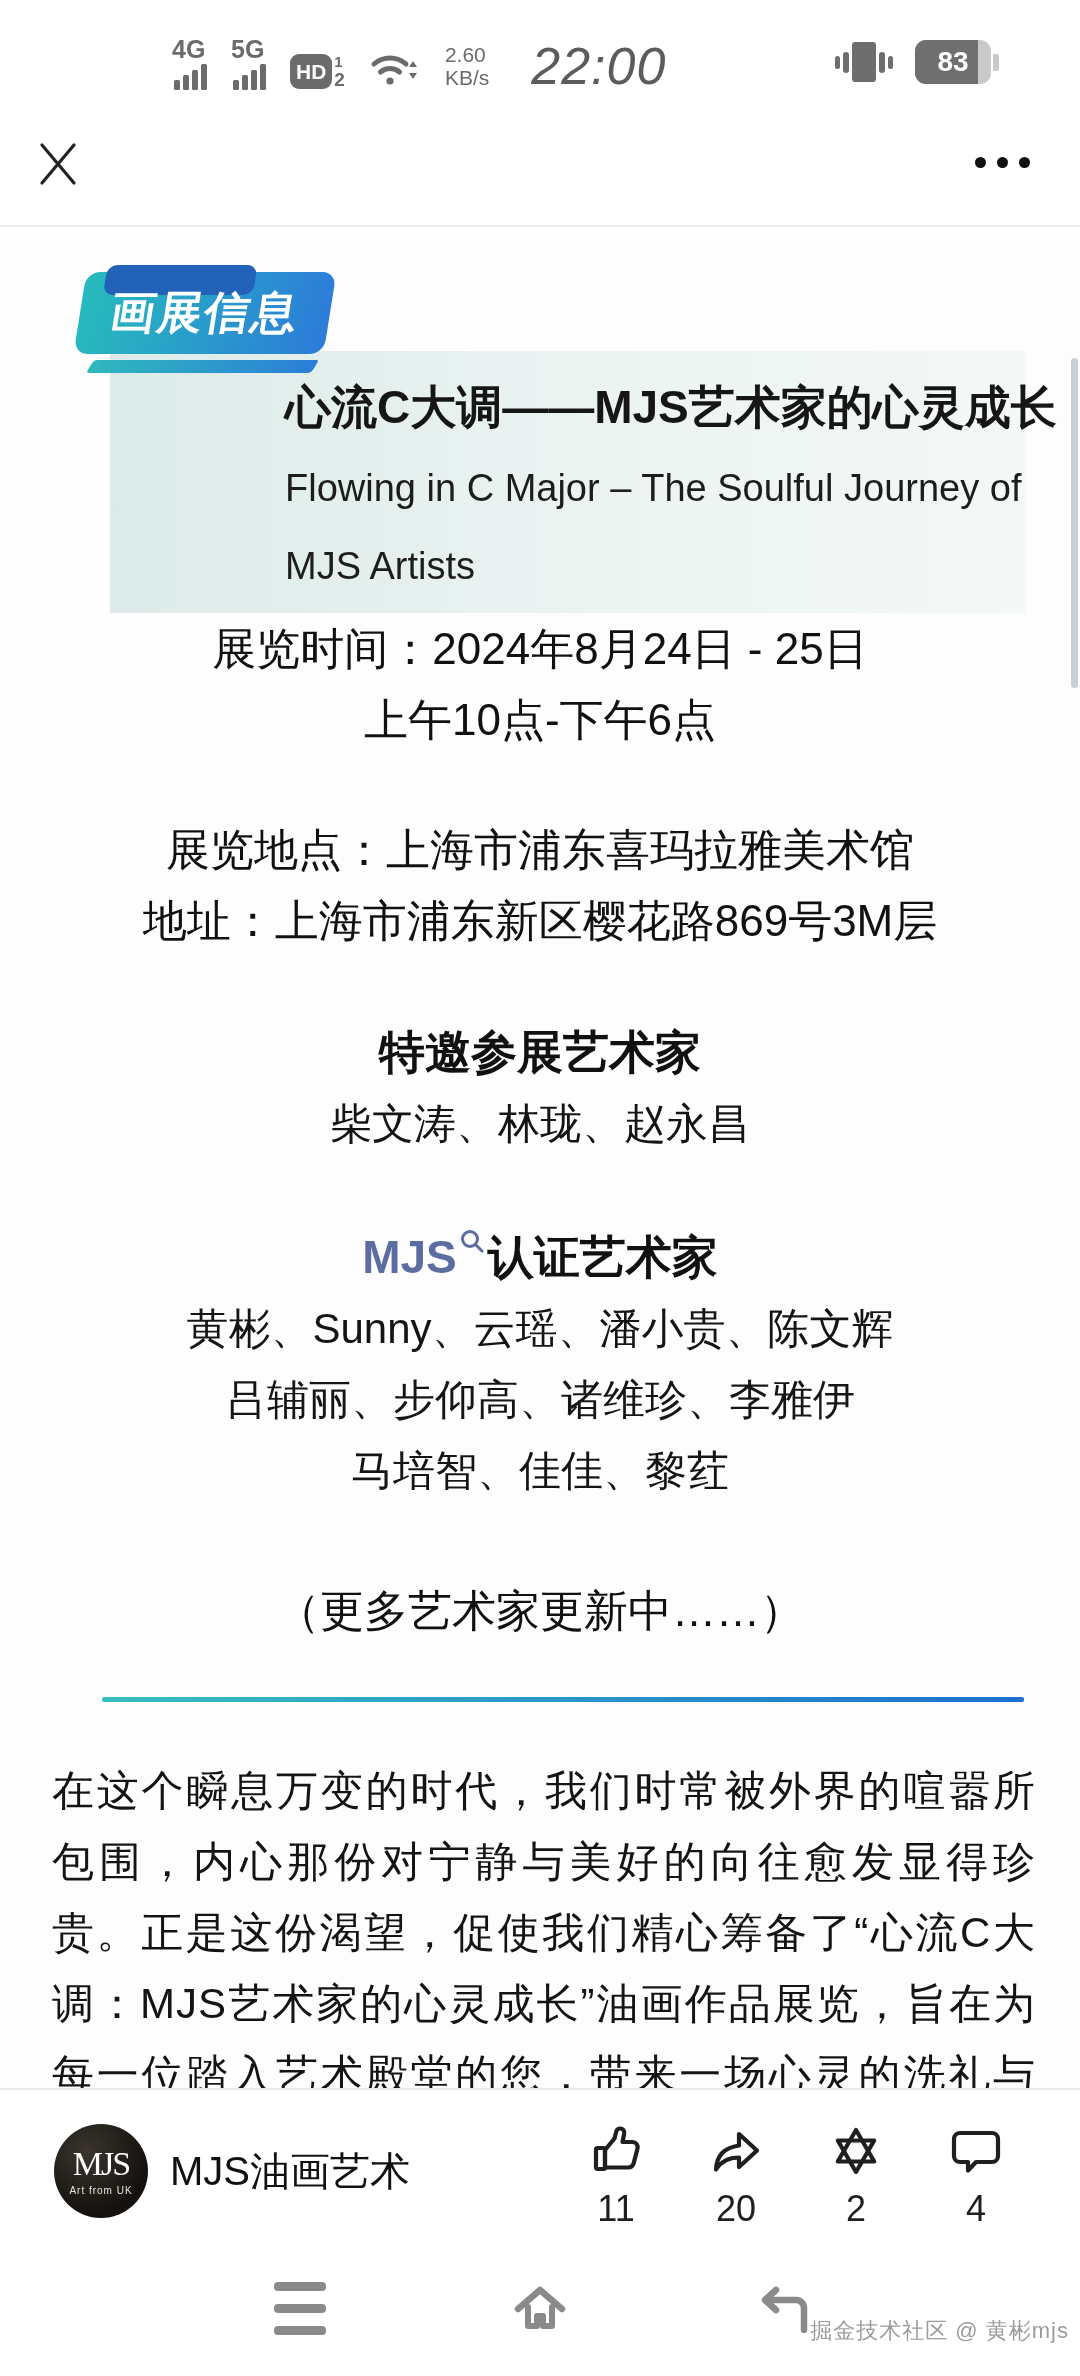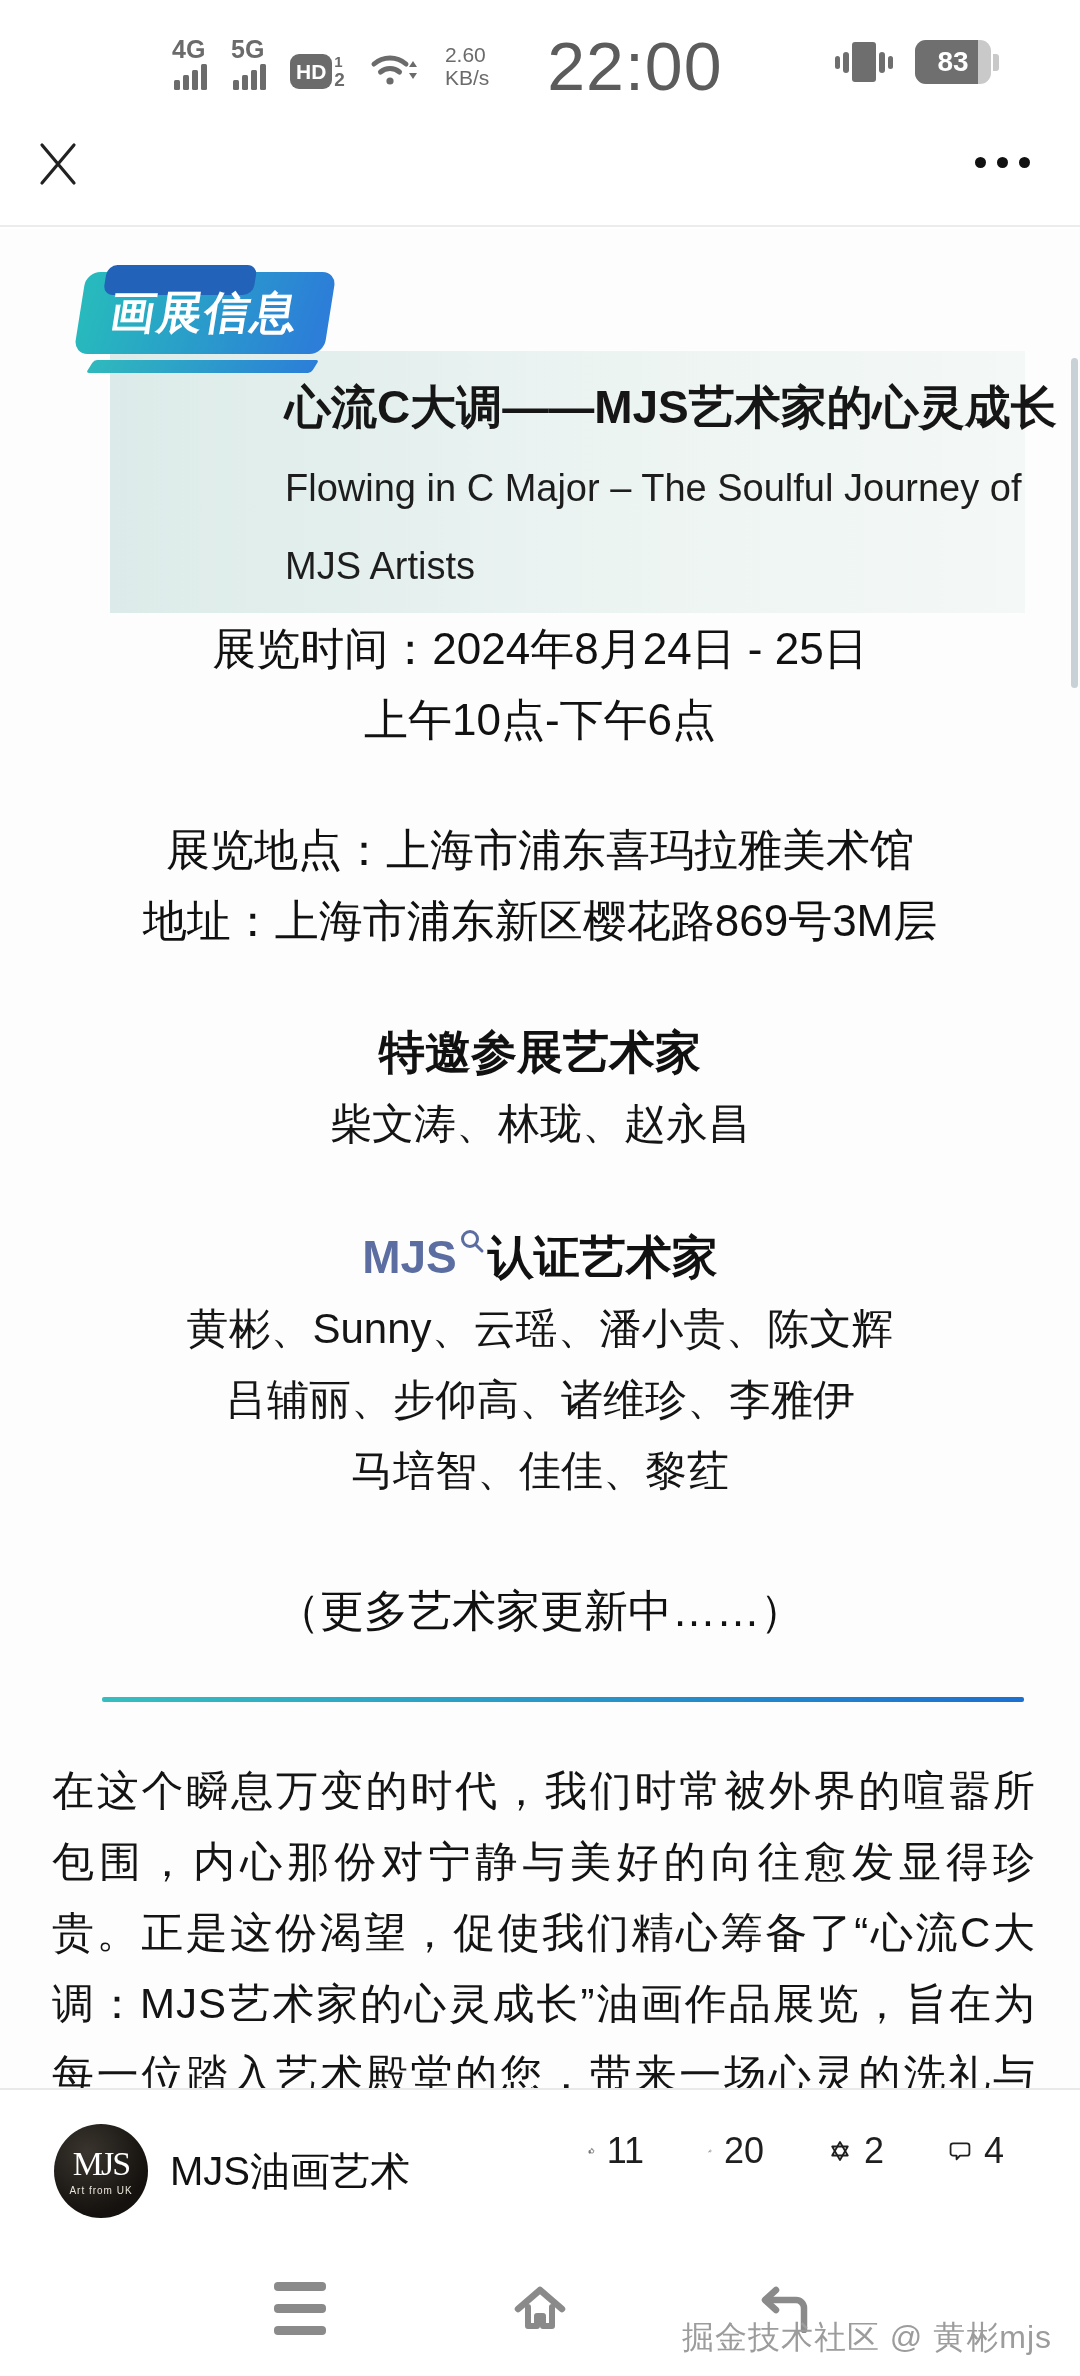--- a/index.html
+++ b/index.html
@@ -17,21 +17,21 @@
   .sig{display:flex;flex-direction:column;align-items:flex-start;}
   .sig .lbl{font-size:25px;font-weight:bold;line-height:24px;letter-spacing:0;}
   .bars{display:flex;align-items:flex-end;gap:3px;margin-top:3px;margin-left:2px;}
   .bars i{display:block;width:6px;background:#6b6b6b;border-radius:1.5px;}
   .b1{height:10px}.b2{height:15px}.b3{height:20px}.b4{height:26px}
   .hd-wrap{display:flex;align-items:center;gap:2px;margin-bottom:1px;}
   .hd-box{background:#6b6b6b;color:#fff;font-weight:bold;font-size:21px;border-radius:9px;padding:7px 6px;line-height:21px;}
   .hd-nums{display:flex;flex-direction:column;line-height:16px;font-weight:bold;}
   .hd-nums .n1{font-size:15px;}.hd-nums .n2{font-size:19px;line-height:19px;}
   .speed{display:flex;flex-direction:column;font-size:21px;line-height:23px;margin-bottom:1px;}
-  .clock{font-size:68px;color:#5c5c5c;line-height:48px;margin-left:34px;letter-spacing:1px;}
+  .clock{font-size:52px;color:#5c5c5c;line-height:48px;margin-left:18px;letter-spacing:1px;font-style:italic;}
   .vibrate{display:flex;align-items:center;gap:3px;}
   .vibrate i{display:block;background:#6e6e6e;border-radius:3px;}
   .v1{width:5px;height:13px}.v2{width:6px;height:21px}.vbody{width:24px;height:40px;border-radius:8px;}
   .battery{display:flex;align-items:center;}
   .bat-body{position:relative;width:76px;height:44px;border-radius:11px;overflow:hidden;background:#c9c9c9;}
   .bat-fill{position:absolute;left:0;top:0;bottom:0;width:83%;background:#6f6f6f;}
   .bat-txt{position:absolute;inset:0;display:flex;align-items:center;justify-content:center;color:#fff;font-size:28px;font-weight:bold;}
   .bat-nub{width:6px;height:17px;background:#c9c9c9;border-radius:0 3px 3px 0;margin-left:2px;}
   
   .header{position:absolute;top:100px;left:0;right:0;height:127px;background:#fff;
@@ -68,32 +68,32 @@
   .scrollbar{position:absolute;right:2px;top:358px;width:7px;height:330px;border-radius:4px;background:#c2ccd0;opacity:.9;}
   
   .account-bar{position:absolute;top:2088px;left:0;right:0;height:152px;background:#fff;border-top:2px solid #e9e9e9;box-sizing:border-box;z-index:5;}
   .acc-left{position:absolute;left:54px;top:34px;display:flex;align-items:center;gap:22px;}
   .avatar{width:94px;height:94px;border-radius:50%;background:radial-gradient(circle at 35% 30%,#3a352e,#14110e 70%);
     display:flex;flex-direction:column;align-items:center;justify-content:center;color:#fff;overflow:hidden;}
   .avatar .a1{font-family:"Liberation Serif","DejaVu Serif",serif;font-size:34px;letter-spacing:-2px;line-height:34px;}
   .avatar .a2{font-size:10px;letter-spacing:1px;color:#e9e5da;margin-top:4px;}
   .acc-name{font-size:40px;color:#111;}
   .actions{position:absolute;right:76px;top:33px;display:flex;gap:64px;}
-  .action{width:56px;display:flex;flex-direction:row;align-items:center;gap:12px;}
+  .action{width:56px;display:flex;flex-direction:column;align-items:center;gap:12px;}
   .action .cnt{font-size:36px;color:#1f1f1f;line-height:36px;}
   .action svg{display:block;}
   
   .nav-bar{position:absolute;top:2240px;left:0;right:0;height:136px;background:#fff;z-index:5;}
   .nav-item{position:absolute;top:0;height:136px;display:flex;align-items:center;justify-content:center;}
   .nav-menu{left:260px;width:80px;}
   .nav-home{left:500px;width:80px;}
   .nav-back{left:742px;width:80px;}
   .burger{display:flex;flex-direction:column;gap:13px;}
   .burger i{display:block;width:52px;height:9px;border-radius:4px;background:#8a8a8a;}
-  .watermark{position:absolute;right:28px;top:2316px;font-size:32px;color:#9c9c9c;z-index:6;letter-spacing:1px;}
+  .watermark{position:absolute;right:11px;top:2316px;font-size:22px;color:#9c9c9c;z-index:6;letter-spacing:1px;}
 </style>
 </head>
 <body>
 
 <div class="status-bar">
   <div class="sb-left">
     <div class="sig">
       <span class="lbl">4G</span>
       <span class="bars">
           <i class="b1"></i>

